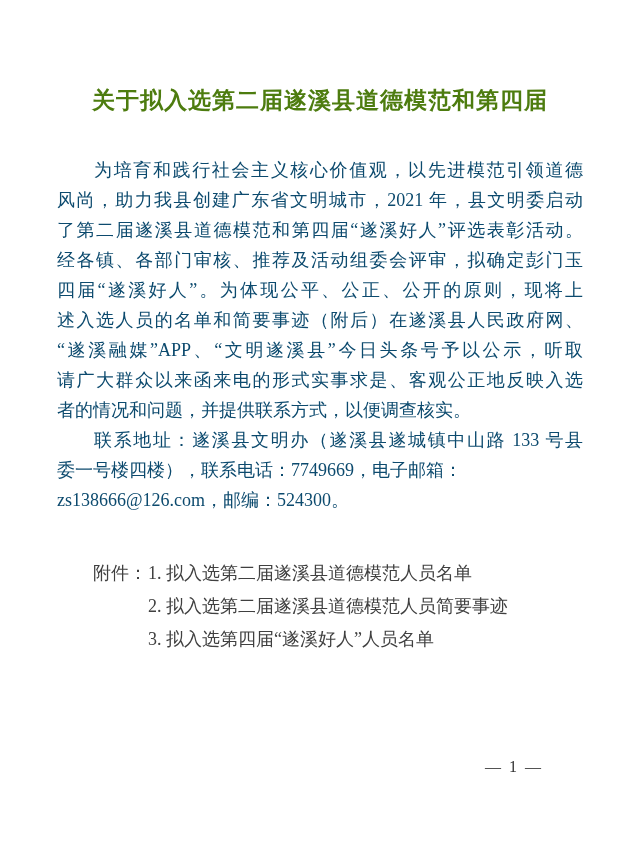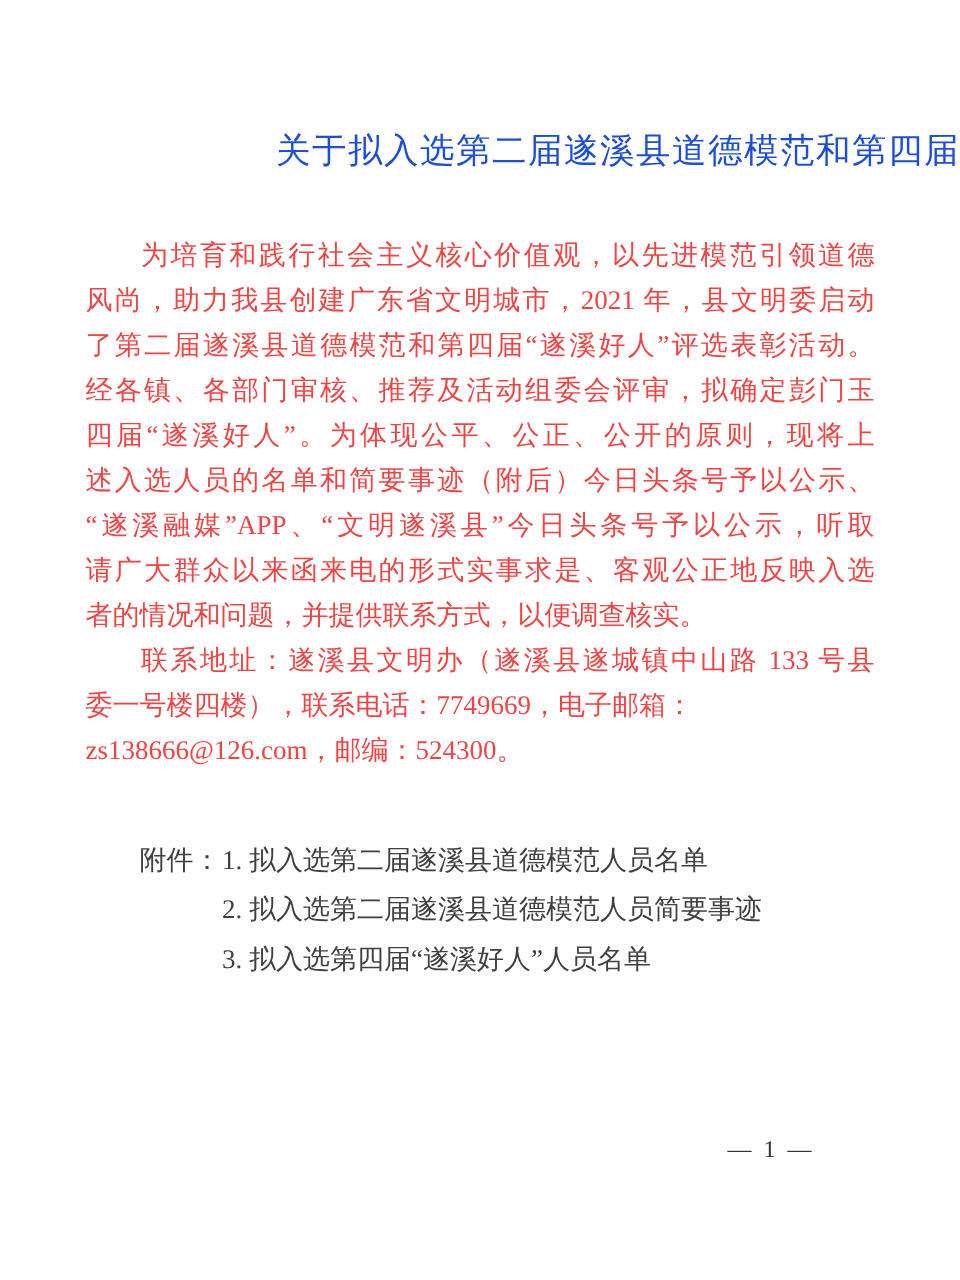--- a/index.html
+++ b/index.html
@@ -12,32 +12,32 @@
     color: #1c1c1c;
     overflow: hidden;
   }
   .page {
     position: absolute;
     inset: 0;
     background: #ffffff;
   }
   .doc-title {
     margin-top: 84px;
-    text-align: right;
+    text-align: center;
     font-size: 23px;
     line-height: 33px;
-    font-weight: normal;
-    color: #1d4ed8;
+    font-weight: bold;
+    color: #4d7c0f;
     letter-spacing: 1px;
   }
   .body-text {
     margin: 38px 57px 0 57px;
     font-size: 18px;
     line-height: 30px;
-    color: #ef4444;
+    color: #0c4a6e;
   }
   .body-line {
     height: 30px;
     white-space: nowrap;
     text-align: left;
   }
   .body-line.justify {
     white-space: normal;
     text-align: justify;
     text-align-last: justify;
@@ -79,21 +79,21 @@
   <div class="doc-title">
     <div>关于拟入选第二届遂溪县道德模范和第四届</div>
   </div>
 
   <div class="body-text">
       <div class="body-line indent justify">为培育和践行社会主义核心价值观，以先进模范引领道德</div>
       <div class="body-line justify">风尚，助力我县创建广东省文明城市，2021 年，县文明委启动</div>
       <div class="body-line justify">了第二届遂溪县道德模范和第四届“遂溪好人”评选表彰活动。</div>
       <div class="body-line justify">经各镇、各部门审核、推荐及活动组委会评审，拟确定彭门玉</div>
       <div class="body-line justify">四届“遂溪好人”。为体现公平、公正、公开的原则，现将上</div>
-      <div class="body-line justify">述入选人员的名单和简要事迹（附后）今日头条号予以公示、</div>
+      <div class="body-line justify">述入选人员的名单和简要事迹（附后）在遂溪县人民政府网、</div>
       <div class="body-line justify">“遂溪融媒”APP、“文明遂溪县”今日头条号予以公示，听取</div>
       <div class="body-line justify">请广大群众以来函来电的形式实事求是、客观公正地反映入选</div>
       <div class="body-line">者的情况和问题，并提供联系方式，以便调查核实。</div>
       <div class="body-line indent justify">联系地址：遂溪县文明办（遂溪县遂城镇中山路 133 号县</div>
       <div class="body-line">委一号楼四楼），联系电话：7749669，电子邮箱：</div>
       <div class="body-line">zs138666@126.com，邮编：524300。</div>
     </div>
 
   <div class="attachments">
     <span class="att-label">附件：</span>

